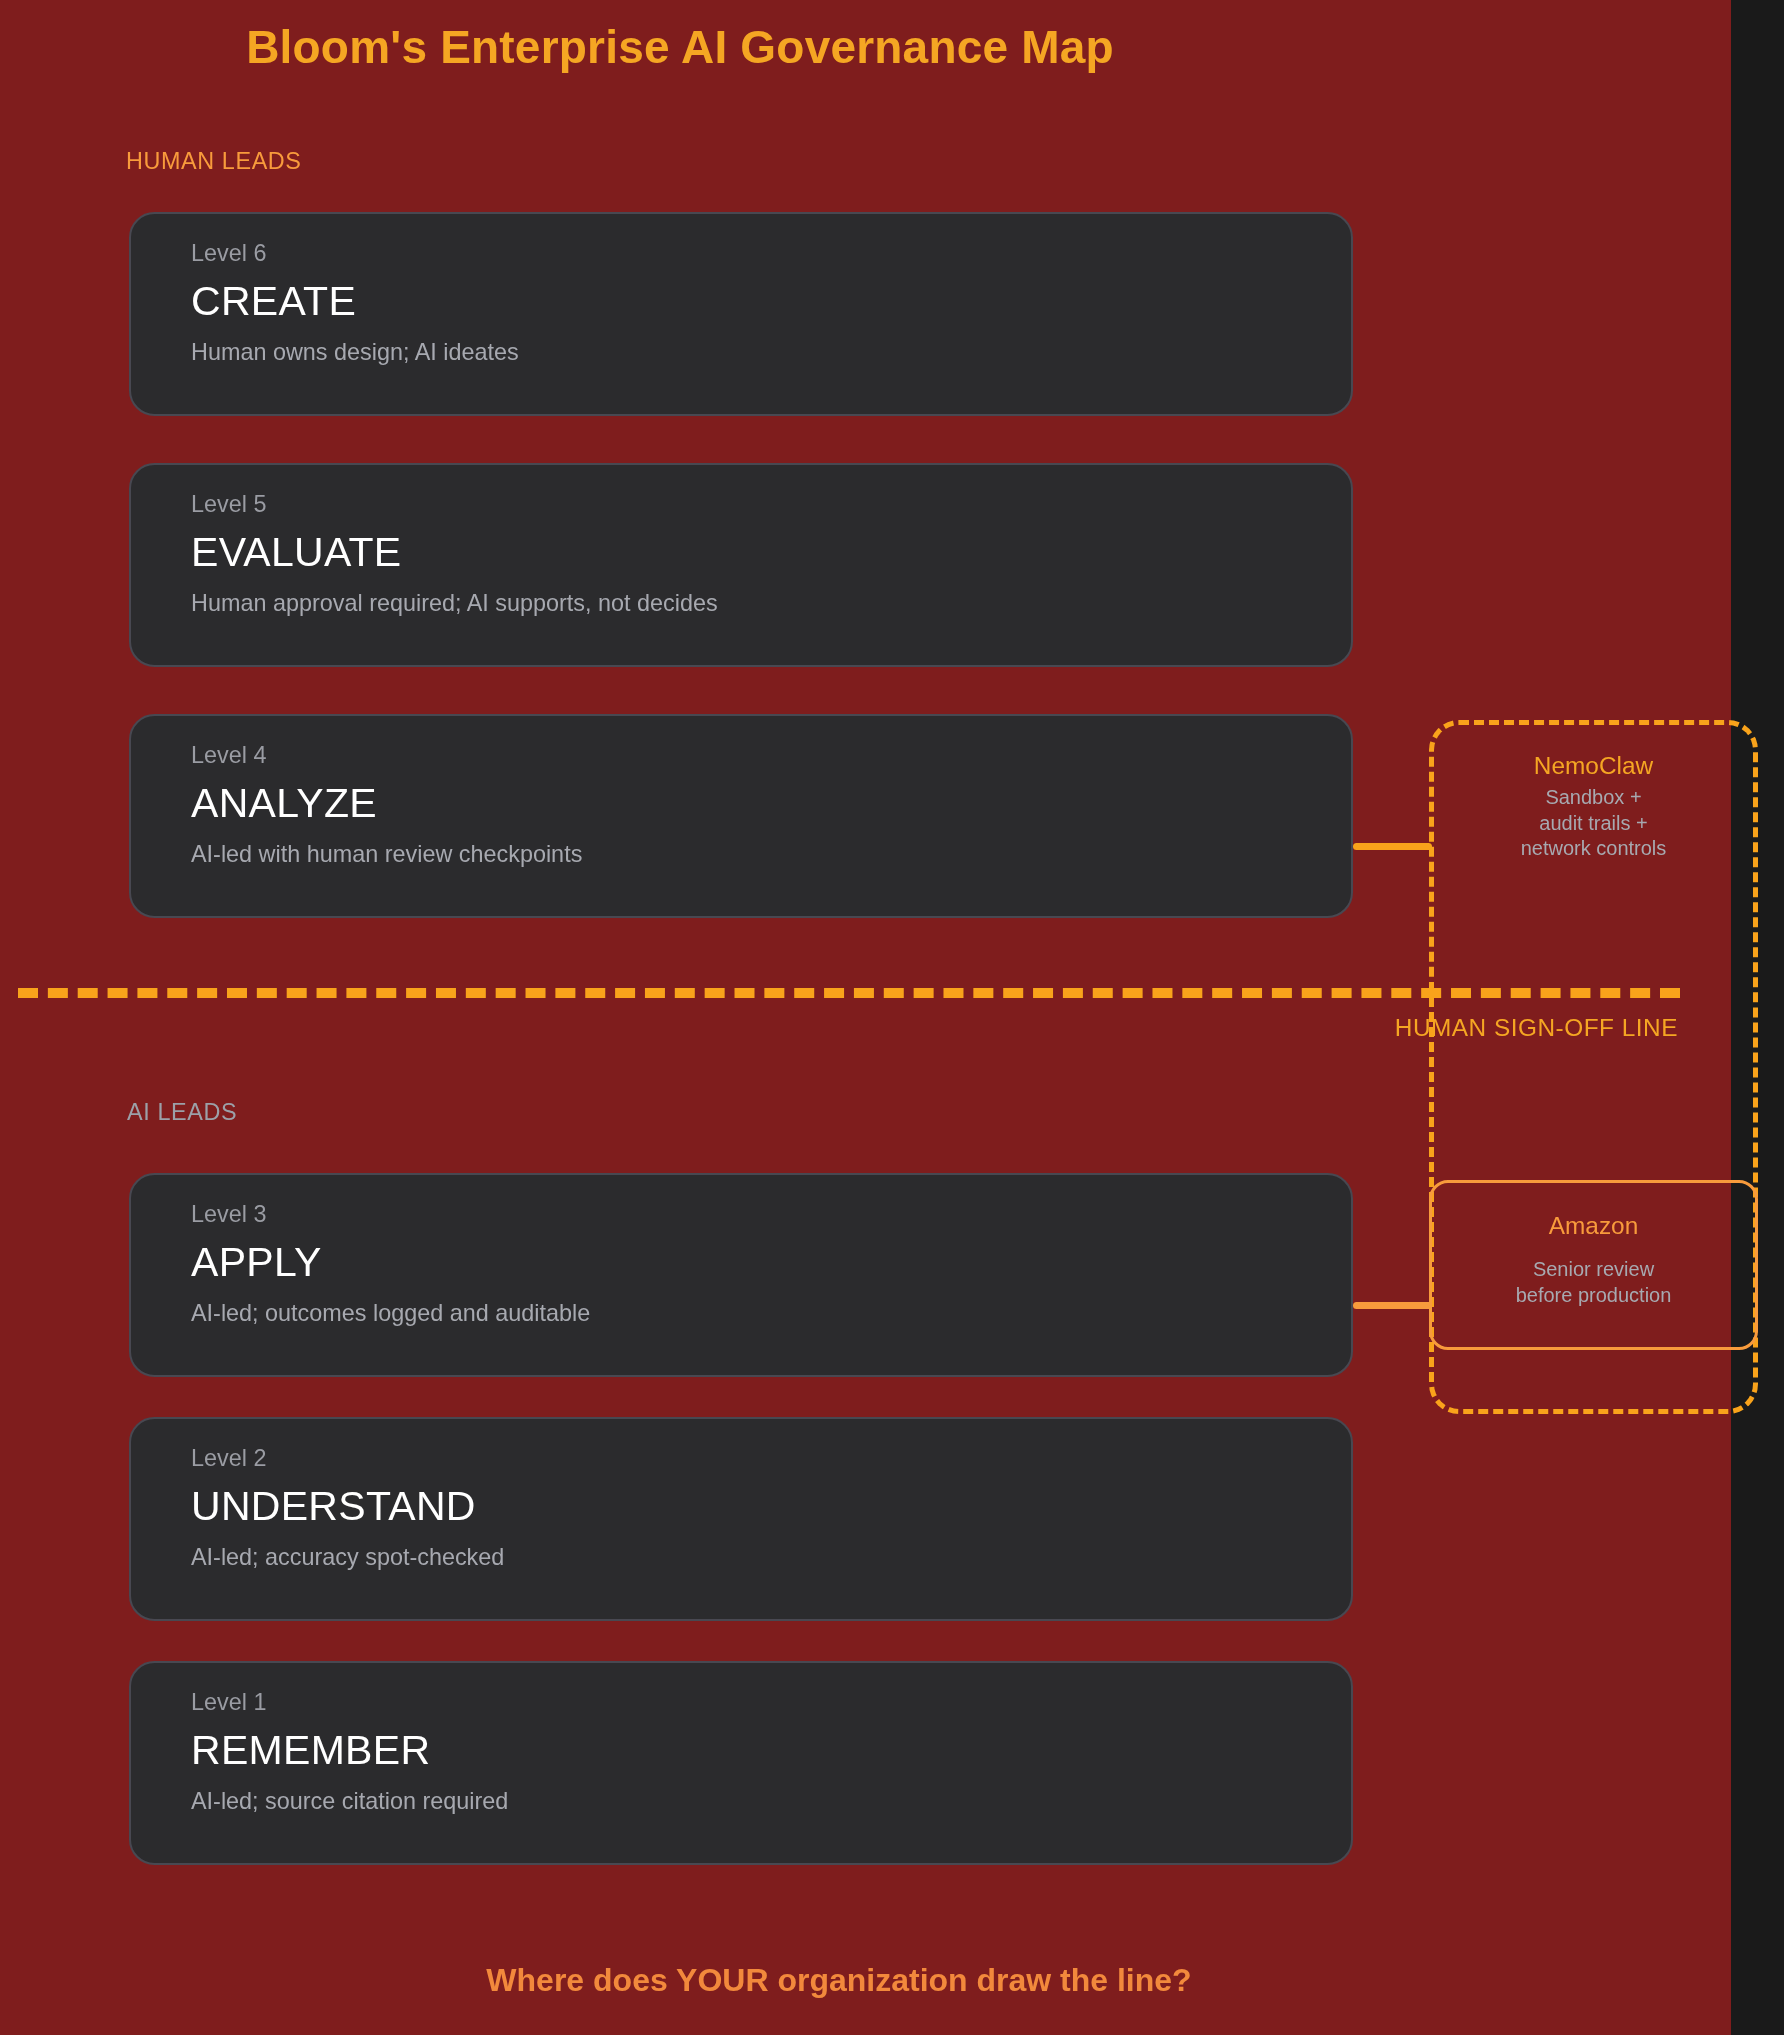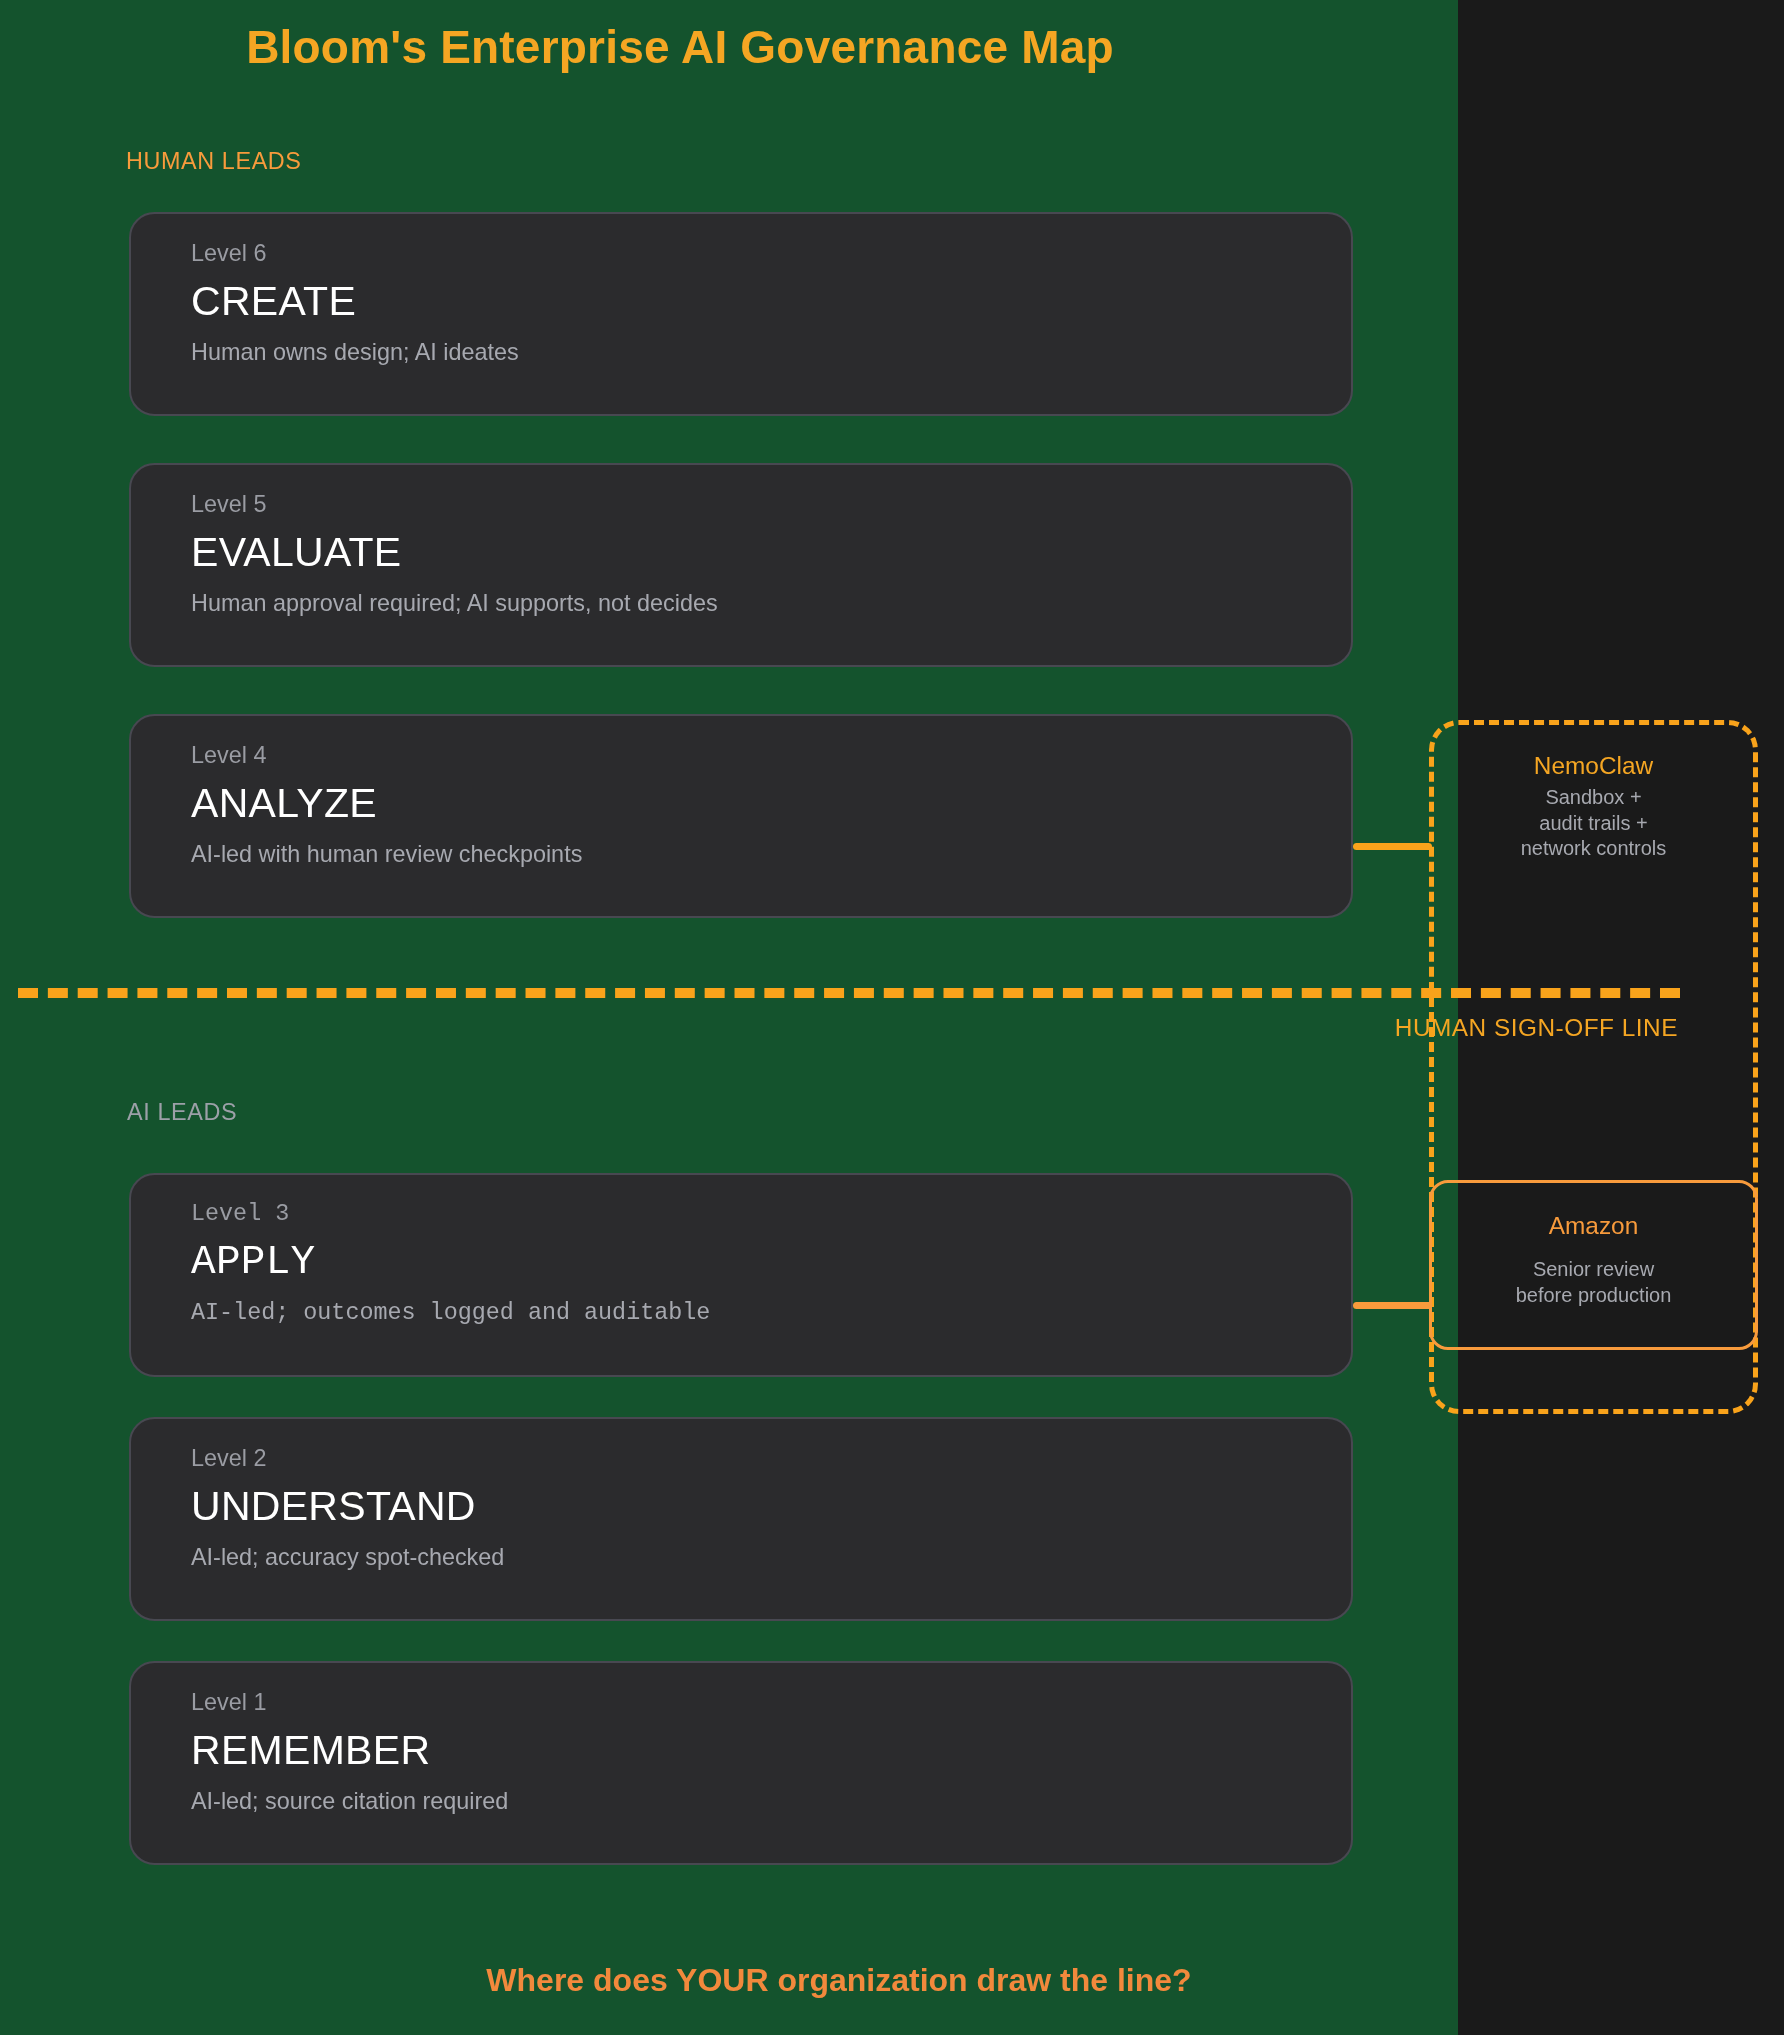--- a/index.html
+++ b/index.html
@@ -7,23 +7,23 @@
   html, body {
     width: 1785px;
     height: 2035px;
     background: #1a1a1a;
     font-family: "Liberation Sans", sans-serif;
     overflow: hidden;
   }
 
   #stage {
     position: relative;
-    width: 1458px;
+    width: 1731px;
     height: 2035px;
-    background: #14532d;
+    background: #7f1d1d;
   }
 
   
   .title {
     position: absolute;
     left: 0; top: 20px;
     width: 1360px;
     text-align: center;
     font-size: 46px;
     font-weight: bold;
@@ -68,21 +68,21 @@
   .card .desc {
     font-size: 23.4px;
     color: #a7a9b0;
     line-height: 1.05;
   }
 
   
   #card-l6 { top: 212px;  height: 204px; }
   #card-l5 { top: 463px;  height: 204px; }
   #card-l4 { top: 714px; height: 204px; }
-  #card-l3 { top: 1173px; height: 204px; font-family: Liberation Mono, monospace; }
+  #card-l3 { top: 1173px; height: 204px; }
   #card-l2 { top: 1417px; height: 204px; }
   #card-l1 { top: 1661px; height: 204px; }
 
   
   .signoff-line {
     position: absolute;
     left: 17.5px;
     top: 988px;
     width: 1662px;
     height: 0;

